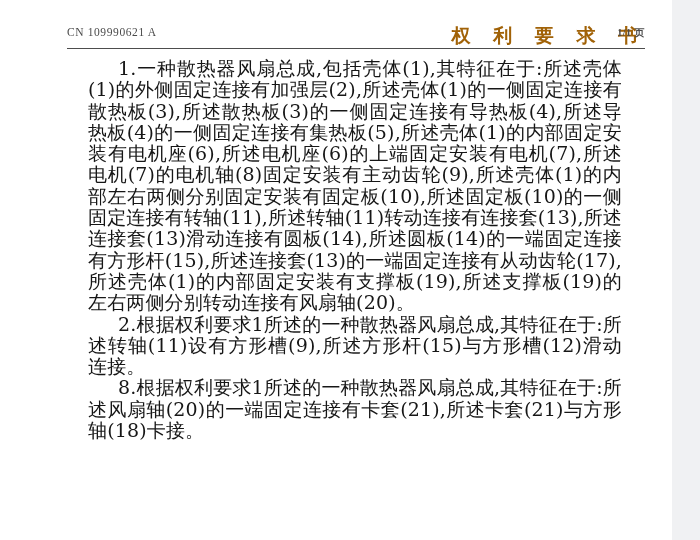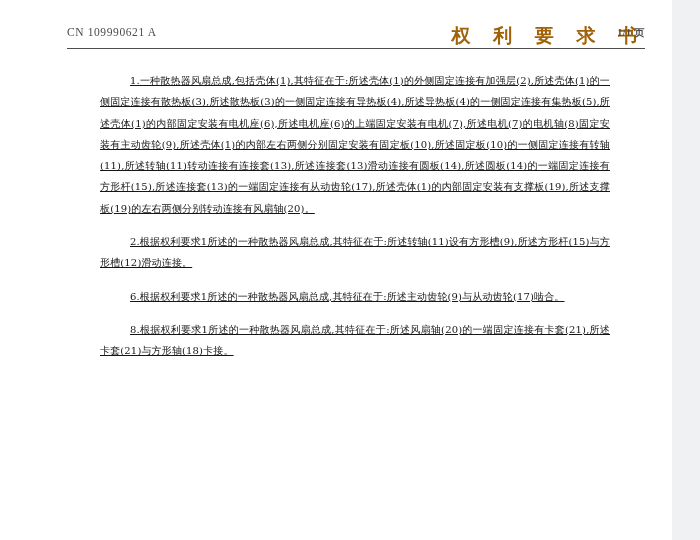--- a/index.html
+++ b/index.html
@@ -93,53 +93,51 @@
   }
 
   
   .claims-body {
     position: absolute;
     left: 88px;
     top: 58px;
     width: 534px;
   }
   .claim-para {
-    margin: 12px;
+    margin: 0;
     padding: 0;
     text-indent: 30px;
     font-family: "DejaVu Serif", "Liberation Serif", serif;
-    font-size: 10px;
+    font-size: 19px;
     line-height: 21.3px;
     color: #161616;
     text-align: justify;
     text-justify: inter-character;
     letter-spacing: 0.15px;
     word-break: break-all;
-    text-decoration: underline;
   }
 </style>
 </head>
 <body>
 
 <div class="page-viewport">
 
   <div class="page-sheet">
 
     <div class="doc-header">
       <div class="hdr-row">
         <span class="hdr-pubno">CN 109990621 A</span>
         <span class="hdr-title">权 利 要 求 书</span>
         <span class="hdr-pageno">1/1 页</span>
       </div>
     </div>
 
     <div class="claims-body">
       <p class="claim-para">1.一种散热器风扇总成,包括壳体(1),其特征在于:所述壳体(1)的外侧固定连接有加强层(2),所述壳体(1)的一侧固定连接有散热板(3),所述散热板(3)的一侧固定连接有导热板(4),所述导热板(4)的一侧固定连接有集热板(5),所述壳体(1)的内部固定安装有电机座(6),所述电机座(6)的上端固定安装有电机(7),所述电机(7)的电机轴(8)固定安装有主动齿轮(9),所述壳体(1)的内部左右两侧分别固定安装有固定板(10),所述固定板(10)的一侧固定连接有转轴(11),所述转轴(11)转动连接有连接套(13),所述连接套(13)滑动连接有圆板(14),所述圆板(14)的一端固定连接有方形杆(15),所述连接套(13)的一端固定连接有从动齿轮(17),所述壳体(1)的内部固定安装有支撑板(19),所述支撑板(19)的左右两侧分别转动连接有风扇轴(20)。</p>
       <p class="claim-para">2.根据权利要求1所述的一种散热器风扇总成,其特征在于:所述转轴(11)设有方形槽(9),所述方形杆(15)与方形槽(12)滑动连接。</p>
-      <p class="claim-para">6.根据权利要求1所述的一种散热器风扇总成,其特征在于:所述主动齿轮(9)与从动齿轮(17)啮合。</p>
       <p class="claim-para">8.根据权利要求1所述的一种散热器风扇总成,其特征在于:所述风扇轴(20)的一端固定连接有卡套(21),所述卡套(21)与方形轴(18)卡接。</p>
     </div>
 
   </div>
 
   <div class="page-gutter"></div>
 
 </div>
 
 </body></html>

